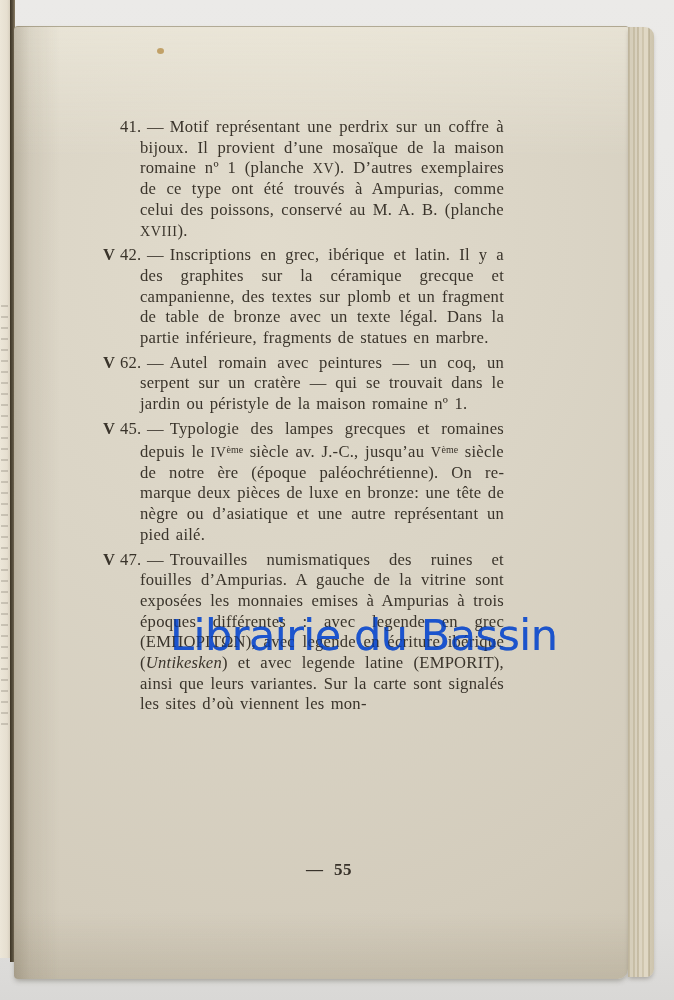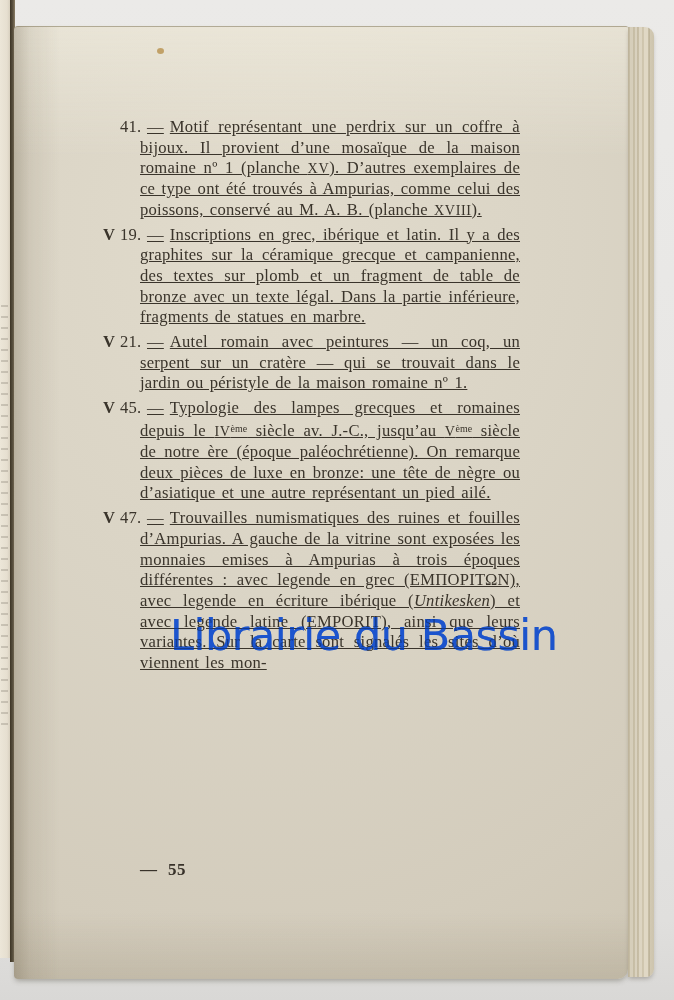--- a/index.html
+++ b/index.html
@@ -47,29 +47,29 @@
   .foxing-dot{
     position:absolute;left:157px;top:48px;width:7px;height:6px;border-radius:50%;
     background:#b8914d;opacity:.8;filter:blur(.5px);
   }
   
   .text-block{
     position:absolute;left:140px;top:117px;width:380px;
     font-size:16.6px;line-height:20.7px;color:#3a342b;
     letter-spacing:.25px;word-spacing:1.8px;text-align:justify;
   }
-  .entry{margin:0 0 4px 0;text-indent:-37px;text-decoration:underline;}
+  .entry{margin:0 16px 4px 0;text-indent:-37px;}
   .pfx{display:inline-block;width:17px;text-indent:0;font-weight:bold;}
   .num{display:inline-block;width:27px;text-indent:0;}
   .dash{padding-right:6px;}
   .seg-sc{font-size:.85em;letter-spacing:.6px;}
   .seg-sup{font-size:.6em;vertical-align:.45em;letter-spacing:0;}
   .seg-i{font-style:italic;}
   .page-number{
-    position:absolute;left:140px;top:860px;width:378px;text-align:left;
+    position:absolute;left:140px;top:860px;width:378px;text-align:center;
     font-size:17px;font-weight:bold;color:#38322a;letter-spacing:.4px;word-spacing:6px;
   }
   
   .watermark{
     position:absolute;left:170px;top:612px;height:50px;white-space:nowrap;
     font-family:"DejaVu Sans", sans-serif;font-size:43px;line-height:46px;letter-spacing:-.5px;
   }
   .watermark .wm{position:absolute;left:0;top:0;}
   .wm-multiply{mix-blend-mode:multiply;}
   .wm-glow{opacity:.55;}
@@ -88,25 +88,25 @@
   <div class="page-stack"></div>
   <div class="foxing-dot"></div>
 
   <div class="text-block">
 
     <p class="entry">
       <span class="pfx"></span><span class="num">41.</span><span class="dash">—</span><span class="body"><span>Motif représentant une perdrix sur un coffre à bijoux. Il provient d’une mosaïque de la maison romaine nº 1 (planche </span><span class="seg-sc">XV</span><span>). D’autres exemplaires de ce type ont été trouvés à Ampu­rias, comme celui des poissons, conservé au M. A. B. (planche </span><span class="seg-sc">XVIII</span><span>).</span></span>
     </p>
 
     <p class="entry">
-      <span class="pfx">V</span><span class="num">19.</span><span class="dash">—</span><span class="body"><span>Inscriptions en grec, ibérique et latin. Il y a des graphites sur la céramique grecque et campanienne, des textes sur plomb et un frag­ment de table de bronze avec un texte légal. Dans la partie inférieure, fragments de statues en marbre.</span></span>
+      <span class="pfx">V</span><span class="num">42.</span><span class="dash">—</span><span class="body"><span>Inscriptions en grec, ibérique et latin. Il y a des graphites sur la céramique grecque et campanienne, des textes sur plomb et un frag­ment de table de bronze avec un texte légal. Dans la partie inférieure, fragments de statues en marbre.</span></span>
     </p>
 
     <p class="entry">
-      <span class="pfx">V</span><span class="num">21.</span><span class="dash">—</span><span class="body"><span>Autel romain avec peintures — un coq, un serpent sur un cratère — qui se trouvait dans le jardin ou péristyle de la maison romaine nº 1.</span></span>
+      <span class="pfx">V</span><span class="num">62.</span><span class="dash">—</span><span class="body"><span>Autel romain avec peintures — un coq, un serpent sur un cratère — qui se trouvait dans le jardin ou péristyle de la maison romaine nº 1.</span></span>
     </p>
 
 
     <p class="entry">
       <span class="pfx">V</span><span class="num">45.</span><span class="dash">—</span><span class="body"><span>Typologie des lampes grecques et romaines depuis le </span><span class="seg-sc">IV</span><span class="seg-sup">ème</span><span> siècle av. J.-C., jusqu’au </span><span class="seg-sc">V</span><span class="seg-sup">ème</span><span> siècle de notre ère (époque paléochrétienne). On re­marque deux pièces de luxe en bronze: une tête de nègre ou d’asiatique et une autre repré­sentant un pied ailé.</span></span>
     </p>
 
 
     <p class="entry">
       <span class="pfx">V</span><span class="num">47.</span><span class="dash">—</span><span class="body"><span>Trouvailles numismatiques des ruines et fouilles d’Ampurias. A gauche de la vitrine sont exposées les monnaies emises à Ampurias à trois époques différentes : avec legende en grec (ΕΜΠΟΡΙΤΩΝ), avec legende en écriture ibé­rique (</span><span class="seg-i">Untikesken</span><span>) et avec legende latine (EM­PORIT), ainsi que leurs variantes. Sur la carte sont signalés les sites d’où viennent les mon-</span></span>

